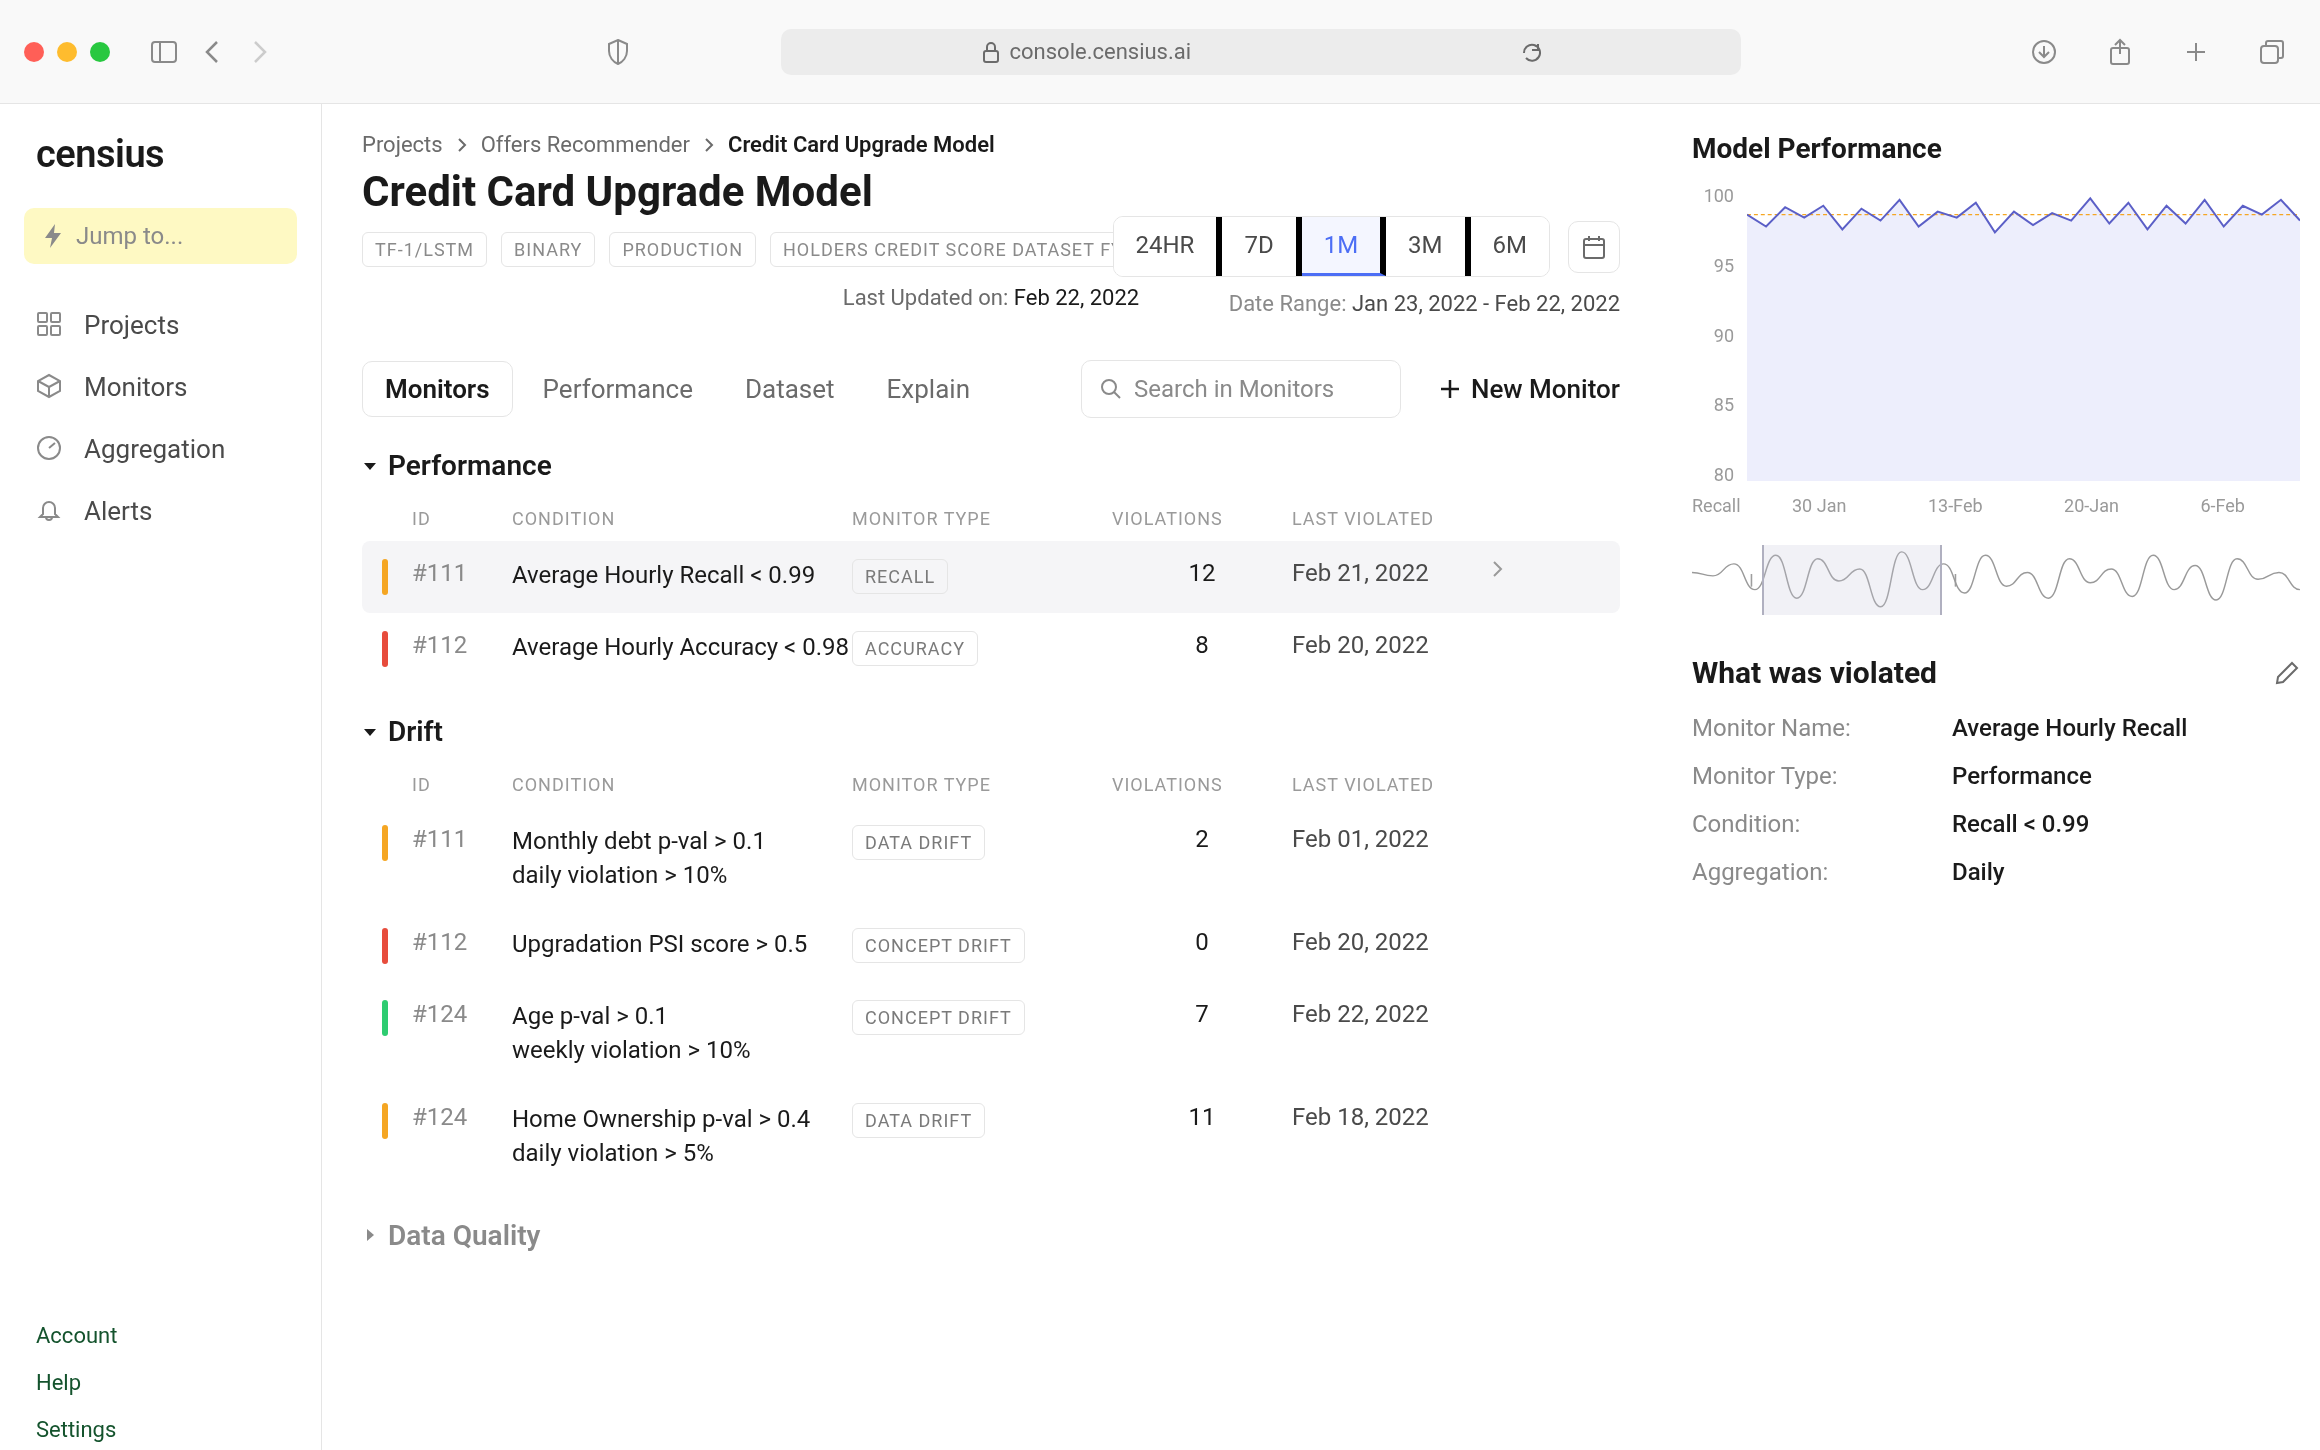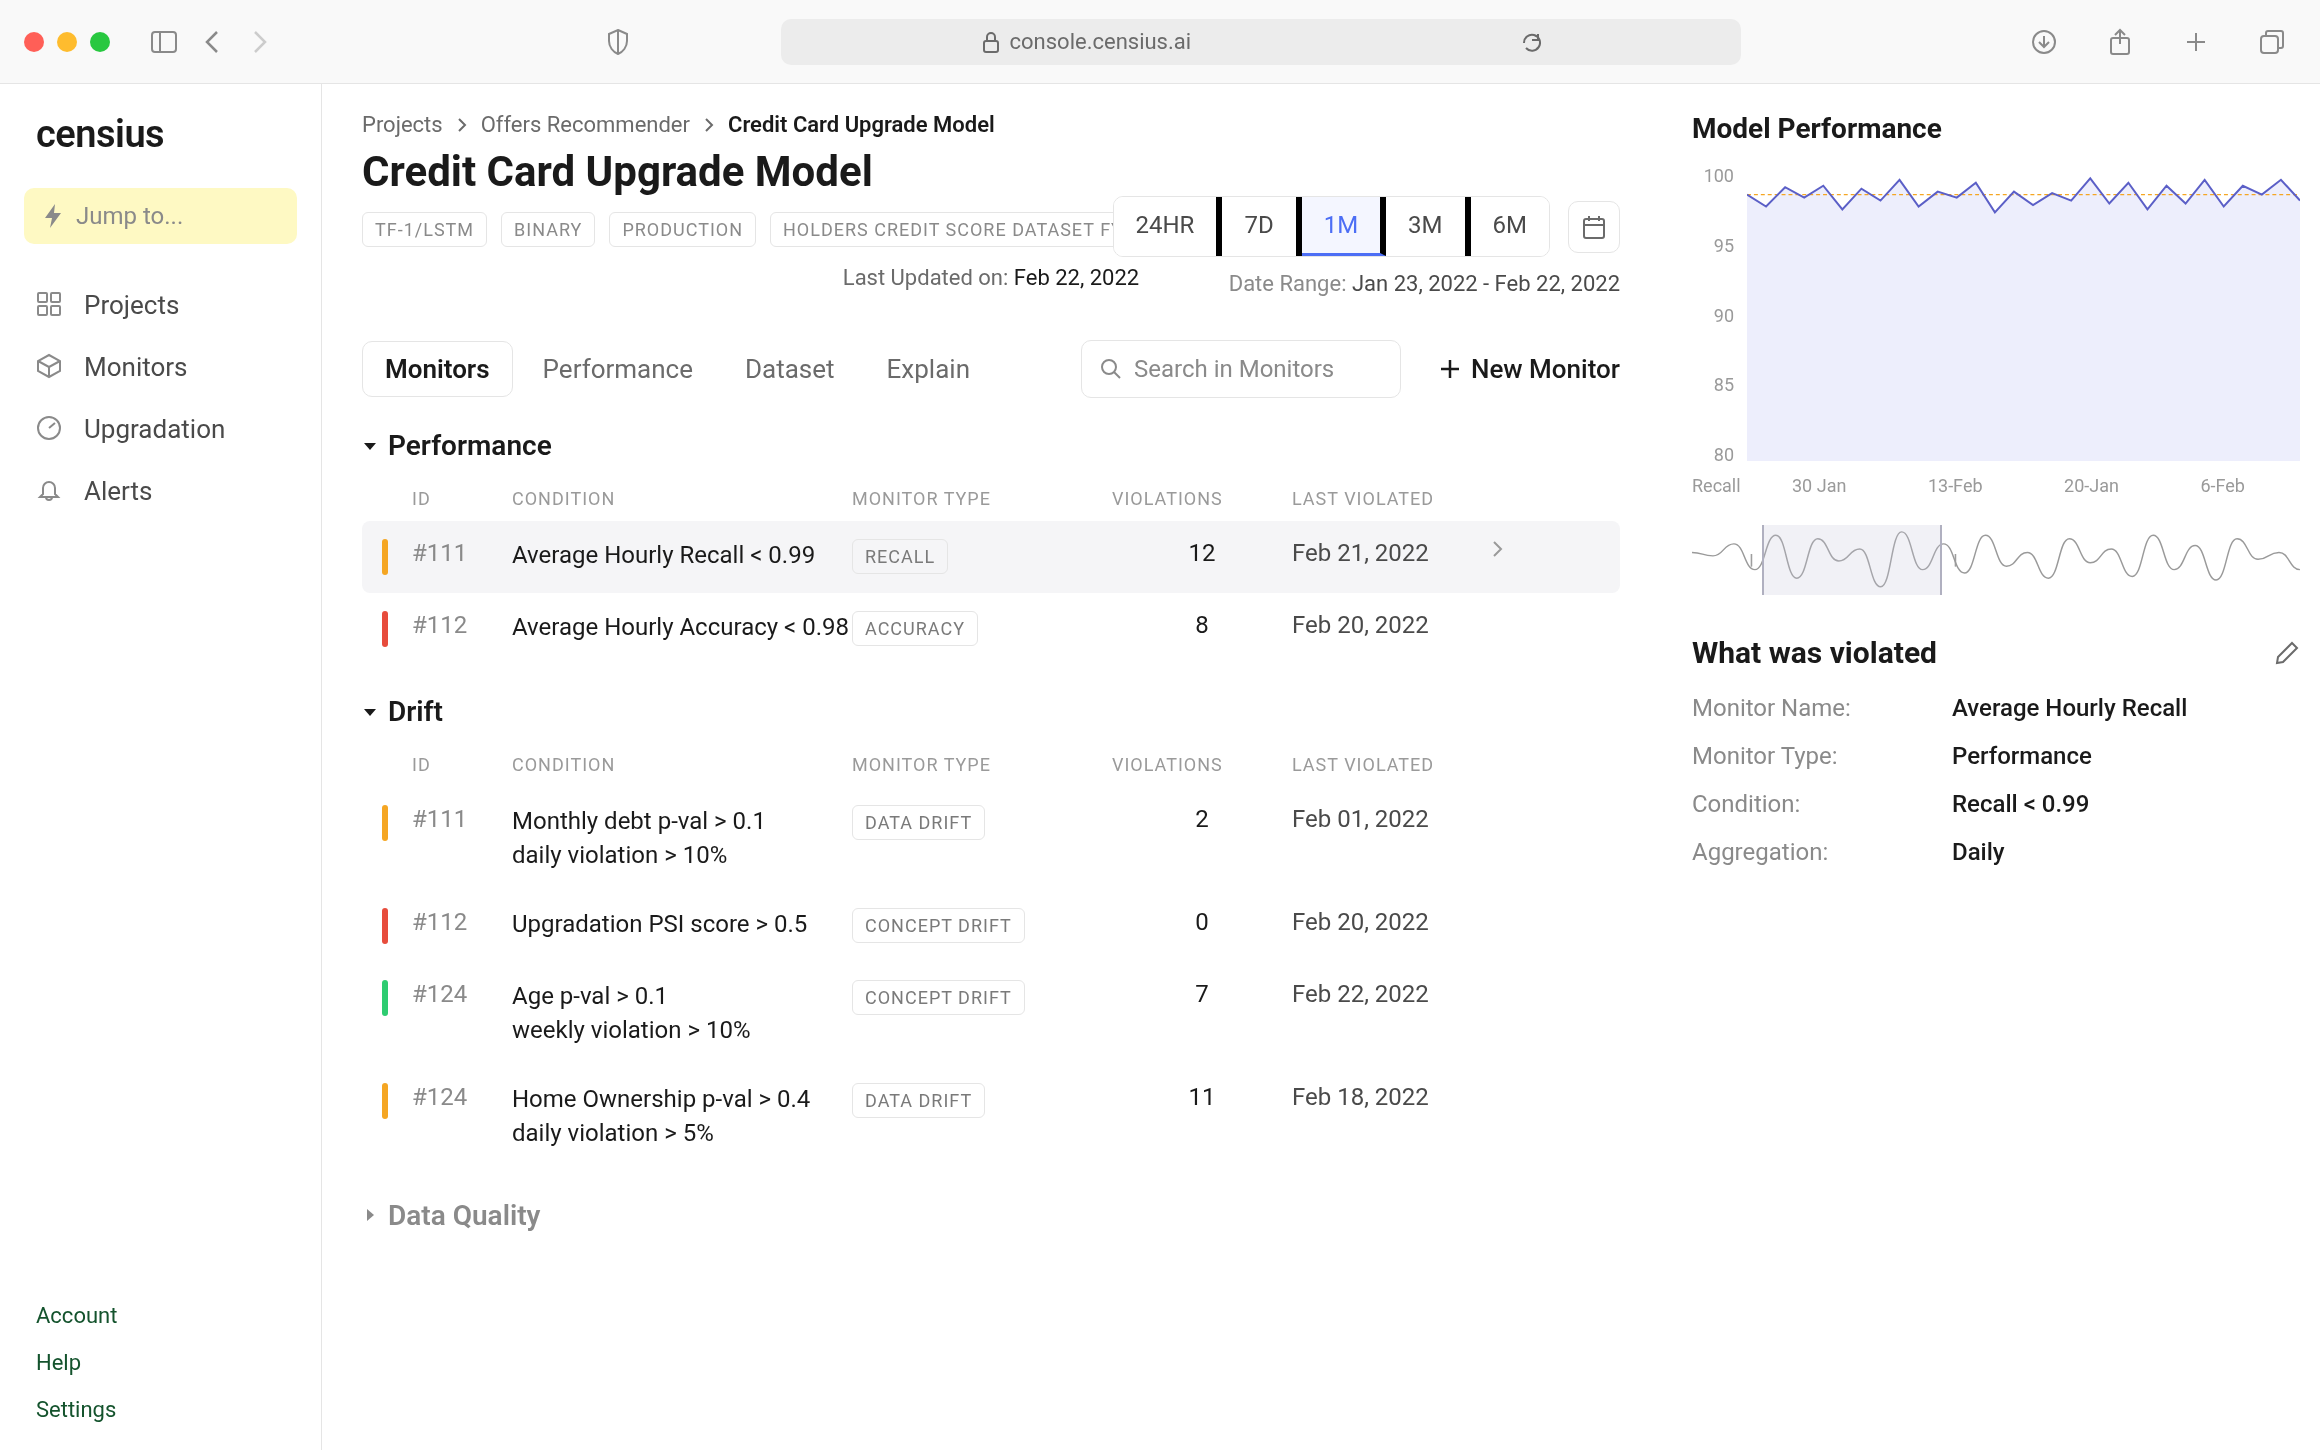--- a/index.html
+++ b/index.html
@@ -1,19 +1,19 @@
 <!DOCTYPE html>
 <html><head>
 <meta charset="utf-8">
 <style>
 * { box-sizing: border-box; margin: 0; padding: 0; }
 body { font-family: -apple-system, BlinkMacSystemFont, "Segoe UI", Roboto, sans-serif; background: #fff; color: #1a1a1a; width: 2320px; height: 1450px; overflow: hidden; }
 
 
-.browser-chrome { height: 84px; display: flex; align-items: center; padding: 0 24px; border-bottom: 1px solid #e5e5e5; background: #f9f9f9; justify-content: flex-end; }
+.browser-chrome { height: 104px; display: flex; align-items: center; padding: 0 24px; border-bottom: 1px solid #e5e5e5; background: #f9f9f9; justify-content: flex-end; }
 .traffic-lights { display: flex; gap: 13px; margin-right: 30px; }
 .traffic-light { width: 20px; height: 20px; border-radius: 50%; }
 .tl-red { background: #ff5f57; }
 .tl-yellow { background: #febc2e; }
 .tl-green { background: #28c840; }
 .chrome-icon { width: 28px; height: 28px; display: flex; align-items: center; justify-content: center; color: #8a8a8a; margin: 0 10px; }
 .address-bar { flex: 1; max-width: 960px; margin: 0 auto; height: 46px; background: #ececec; border-radius: 10px; display: flex; align-items: center; justify-content: center; gap: 10px; color: #6b6b6b; font-size: 22px; }
 .chrome-right { display: flex; gap: 28px; margin-left: auto; }
 
 
@@ -202,21 +202,21 @@
         </span>
       <span>Monitors</span>
     </div>
     <div class="nav-item">
       <span class="nav-icon">
           <svg width="26" height="26" viewBox="0 0 26 26" fill="none" stroke="currentColor" stroke-width="2">
             <circle cx="13" cy="13" r="11"></circle>
             <line x1="13" y1="13" x2="19" y2="8"></line>
           </svg>
         </span>
-      <span>Upgradation</span>
+      <span>Aggregation</span>
     </div>
     <div class="nav-item">
       <span class="nav-icon">
           <svg width="26" height="26" viewBox="0 0 26 26" fill="none" stroke="currentColor" stroke-width="2">
             <path d="M19 17 V11 a6 6 0 0 0 -12 0 V17 L4 20 H22 Z"></path>
             <path d="M10 20 a3 3 0 0 0 6 0"></path>
           </svg>
         </span>
       <span>Alerts</span>
     </div>

